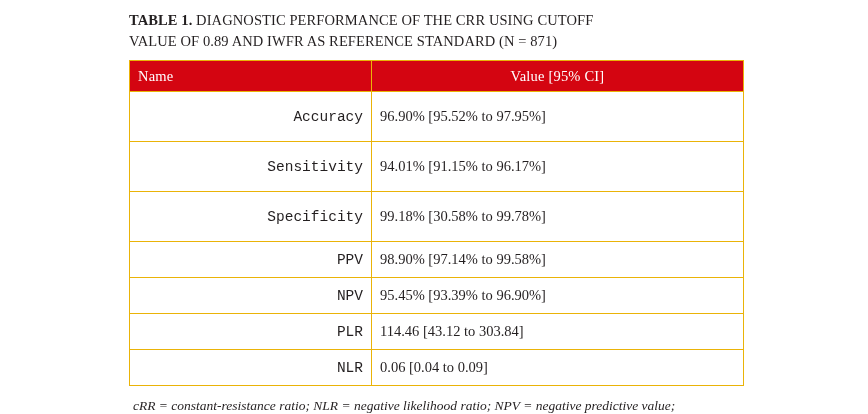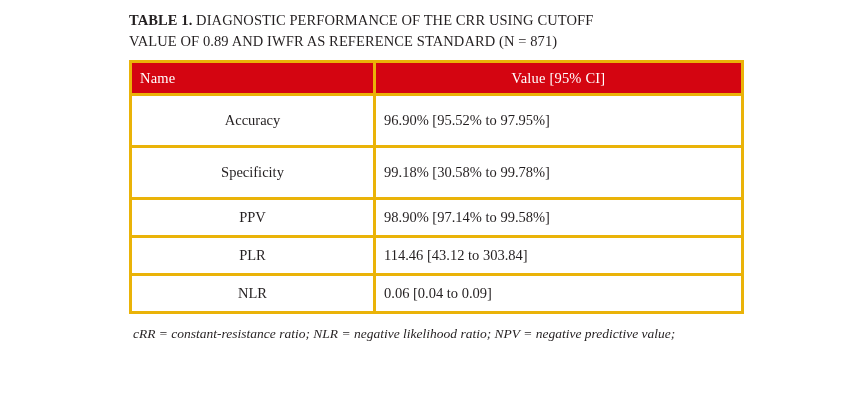--- a/index.html
+++ b/index.html
@@ -30,21 +30,21 @@
   .caption .label {
     font-weight: bold;
   }
   table.perf {
     margin: 8px 0 0 129px;
     width: 615px;
     border-collapse: collapse;
     table-layout: fixed;
   }
   table.perf th, table.perf td {
-    border: 3px solid #eab308;
+    border: 1px solid #eab308;
     font-size: 14.5px;
     font-weight: normal;
   }
   thead th {
     background: #d40511;
     color: #ffffff;
     font-weight: bold;
     padding: 4px 8px;
     font-size: 14.5px;
     height: 22px;
@@ -58,22 +58,23 @@
   }
   tbody td {
     padding: 4px 8px;
     height: 41px;
     vertical-align: middle;
   }
   tbody tr.short td {
     height: 27px;
   }
   tbody td.name-cell {
-    text-align: center;
+    text-align: right;
     width: 225px;
+    font-family: Liberation Mono, monospace;
   }
   tbody td.value-cell {
     text-align: left;
   }
   .footnotes {
     margin: 9px 124px 0 133px;
     font-size: 13.5px;
     font-style: italic;
     line-height: 1.7;
   }
@@ -96,26 +97,34 @@
         <th class="name-col">Name</th>
         <th class="value-col">Value [95% CI]</th>
       </tr>
     </thead>
     <tbody>
       <tr>
         <td class="name-cell">Accuracy</td>
         <td class="value-cell">96.90% [95.52% to 97.95%]</td>
       </tr>
       <tr>
+        <td class="name-cell">Sensitivity</td>
+        <td class="value-cell">94.01% [91.15% to 96.17%]</td>
+      </tr>
+      <tr>
         <td class="name-cell">Specificity</td>
         <td class="value-cell">99.18% [30.58% to 99.78%]</td>
       </tr>
       <tr class="short">
         <td class="name-cell">PPV</td>
         <td class="value-cell">98.90% [97.14% to 99.58%]</td>
+      </tr>
+      <tr class="short">
+        <td class="name-cell">NPV</td>
+        <td class="value-cell">95.45% [93.39% to 96.90%]</td>
       </tr>
       <tr class="short">
         <td class="name-cell">PLR</td>
         <td class="value-cell">114.46 [43.12 to 303.84]</td>
       </tr>
       <tr class="short">
         <td class="name-cell">NLR</td>
         <td class="value-cell">0.06 [0.04 to 0.09]</td>
       </tr>
     </tbody>

